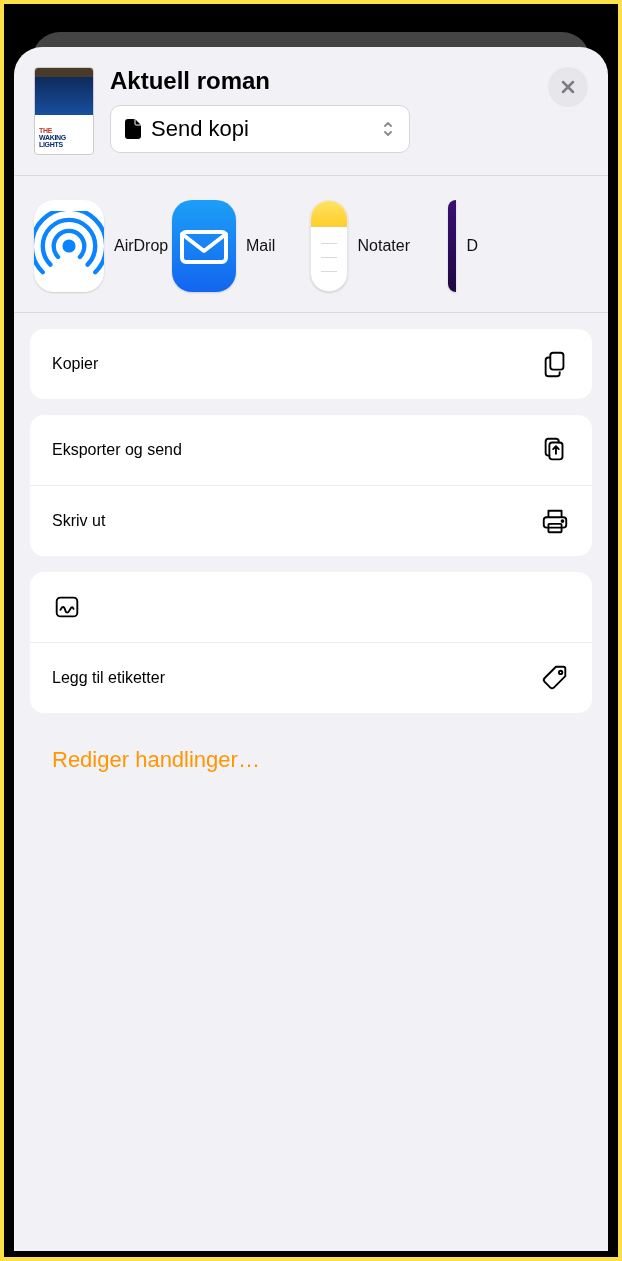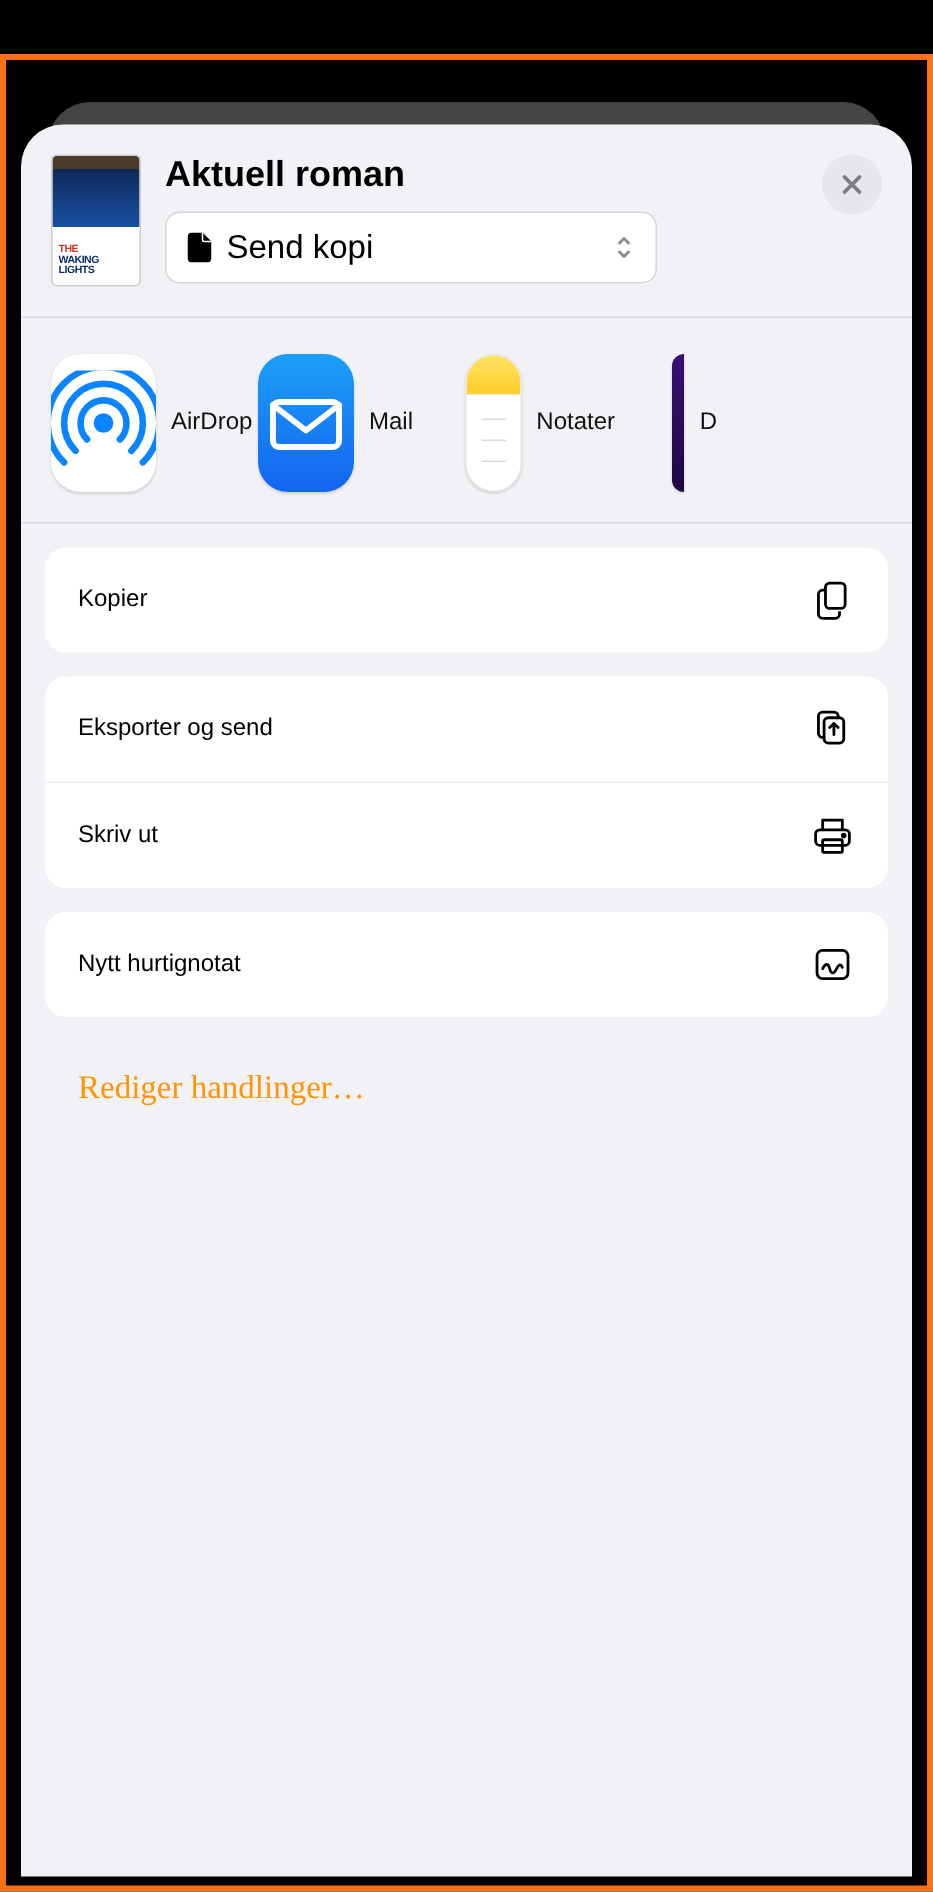--- a/index.html
+++ b/index.html
@@ -6,23 +6,22 @@
   html, body { width: 622px; height: 1261px; }
   body {
     font-family: -apple-system, BlinkMacSystemFont, "Helvetica Neue", Arial, sans-serif;
     background: #000;
     overflow: hidden;
     position: relative;
   }
   .device-frame {
     position: absolute;
     inset: 0;
-    border: 4px solid #f97316;
+    border: 4px solid #fde047;
     border-radius: 0;
-    margin-top: 36px;
   }
   .background-card {
     position: absolute;
     top: 28px;
     left: 28px;
     right: 28px;
     height: 40px;
     background: #444;
     border-radius: 28px 28px 0 0;
   }
@@ -79,21 +78,21 @@
     color: #000;
   }
   .dropdown {
     display: flex;
     align-items: center;
     gap: 10px;
     background: #fff;
     border: 1px solid #d5d5d9;
     border-radius: 10px;
     padding: 10px 14px;
-    width: 328px;
+    width: 300px;
     cursor: default;
     position: relative;
   }
   .dropdown .doc-icon {
     width: 16px;
     height: 20px;
   }
   .dropdown .label {
     font-size: 22px;
     color: #000;
@@ -188,21 +187,20 @@
     color: #000;
     display:flex;
     align-items:center;
     justify-content:center;
   }
   .edit-link {
     padding: 18px 22px 0 22px;
     font-size: 22px;
     color: #ff9500;
     cursor: pointer;
-    font-family: Liberation Serif, serif;
   }
 </style>
 </head>
 <body>
 
 <div class="device-frame">
   <div class="background-card"></div>
 
   <div class="sheet">
 
@@ -306,28 +304,36 @@
                 <rect x="4" y="12" width="24" height="11" rx="3"></rect>
                 <rect x="9" y="19" width="14" height="9" rx="1"></rect>
                 <circle cx="24" cy="16" r="1" fill="currentColor"></circle>
               </svg>
           </span>
         </div>
       </div>
 
       <div class="group">
         <div class="action">
-          <span class="alabel">Nytt hurtignotat</span>
           <span class="aicon">
             <svg viewBox="0 0 32 32" width="30" height="30" fill="none" stroke="currentColor" stroke-width="2" stroke-linejoin="round">
                 <rect x="5" y="6" width="22" height="20" rx="4"></rect>
                 <path d="M9 19c2-4 4-4 5 0s3 4 5 0 3-3 4-1" stroke-linecap="round"></path>
               </svg>
           </span>
         </div>
+        <div class="action">
+          <span class="alabel">Legg til etiketter</span>
+          <span class="aicon">
+            <svg viewBox="0 0 32 32" width="30" height="30" fill="none" stroke="currentColor" stroke-width="2" stroke-linejoin="round">
+                <path d="M17 4h8a2 2 0 0 1 2 2v8L15 26a3 3 0 0 1-4.2 0l-5.8-5.8a3 3 0 0 1 0-4.2L17 4z"></path>
+                <circle cx="22" cy="10" r="1.8"></circle>
+              </svg>
+          </span>
+        </div>
       </div>
 
       <div class="edit-link">Rediger handlinger…</div>
 
     </div>
 
   </div>
 </div>
 
 </body></html>

